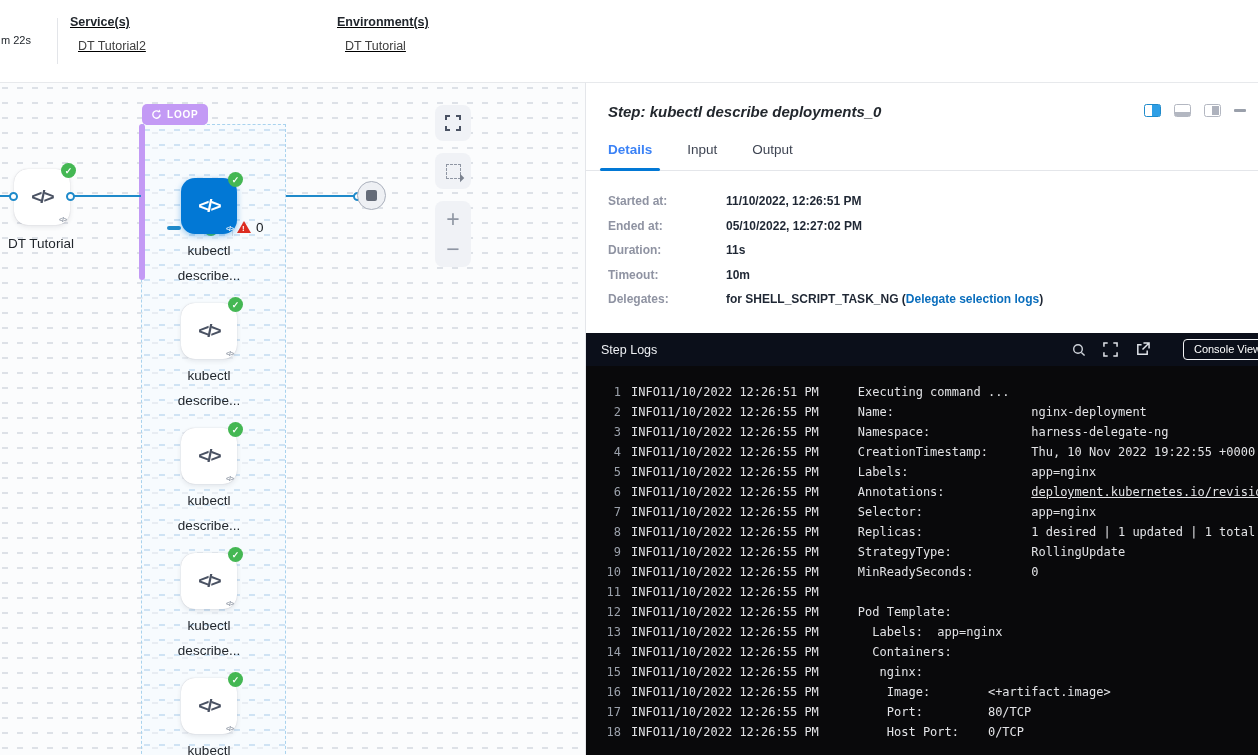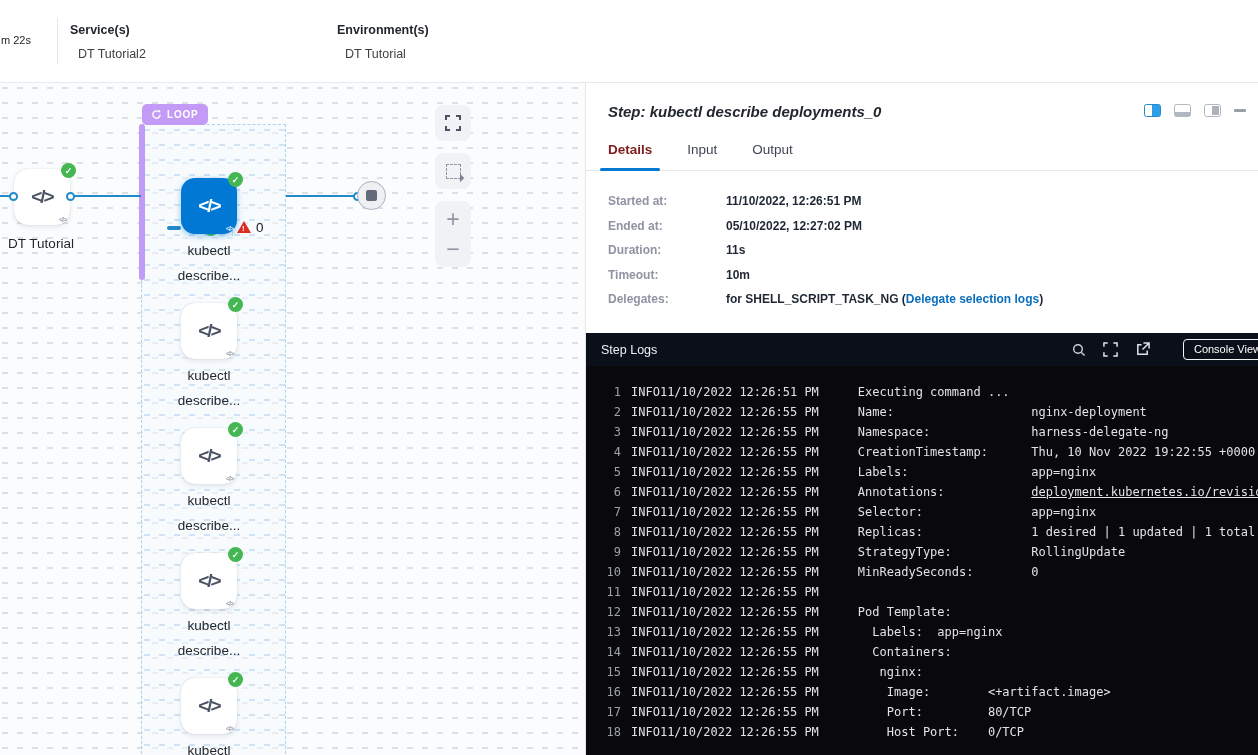--- a/index.html
+++ b/index.html
@@ -3,21 +3,21 @@
 <meta charset="utf-8">
 <style>
   html,body{margin:0;padding:0;}
   body{width:1258px;height:755px;overflow:hidden;font-family:"Liberation Sans",sans-serif;background:#fff;}
   .app{width:1258px;height:755px;display:flex;flex-direction:column;}
 
   
   .top-header{height:82px;background:#fff;position:relative;flex:none;}
   .hdr-duration{position:absolute;left:1px;top:34px;font-size:11px;color:#22272d;}
   .hdr-divider{position:absolute;left:57px;top:18px;width:1px;height:46px;background:#e3e5e9;}
-  .hdr-block{position:absolute;top:23px;}
+  .hdr-block{position:absolute;top:15px;text-decoration:underline;}
   .hdr-block.svc{left:70px;} .hdr-block.env{left:337px;}
   .hdr-label{font-size:12.5px;font-weight:bold;color:#22272d;margin-bottom:7px;}
   .hdr-link{font-size:12.5px;color:#404040;text-decoration:none;cursor:pointer;margin-left:8px;}
 
   
   .main{flex:1;display:flex;min-height:0;}
 
   
   .canvas{width:586px;flex:none;position:relative;overflow:hidden;box-sizing:border-box;
     border-top:1px solid #e7e9ec;border-right:1px solid #e4e6ea;background-color:#fbfcfd;
@@ -68,21 +68,21 @@
   .panel-title{font-size:15px;font-weight:bold;color:#22272d;font-style:italic;}
   .view-icons{position:absolute;right:12px;top:21px;display:flex;align-items:center;gap:13px;}
   .vic{width:17px;height:13px;border:1.5px solid #b3b7c1;border-radius:2.5px;background:#fff;position:relative;box-sizing:border-box;cursor:pointer;}
   .vic.active{border-color:#1f8aca;}
   .vic.active::after{content:"";position:absolute;right:0;top:0;bottom:0;width:55%;background:#2e9fe6;}
   .vic.bottom::after{content:"";position:absolute;left:0;right:0;bottom:0;height:4px;background:#b3b7c1;}
   .vic.right::after{content:"";position:absolute;right:1px;top:1px;bottom:1px;width:7px;background:#aeb2bd;}
   .vdash{width:12px;height:2.5px;background:#9aa0ab;border-radius:1px;cursor:pointer;}
   .tabs{display:flex;gap:35px;padding:0 22px;margin-top:21px;border-bottom:1px solid #e4e6ea;flex:none;}
   .tab{padding-bottom:13px;font-size:13.5px;color:#3f4553;position:relative;cursor:pointer;}
-  .tab.active{font-weight:bold;color:#7f1d1d;}
+  .tab.active{font-weight:bold;color:#3b82f6;}
   .tab.active::after{content:"";position:absolute;left:-8px;right:-8px;bottom:-1px;height:3px;background:#0278d5;border-radius:2px;}
   .details{padding:23px 22px 0;height:162px;box-sizing:border-box;flex:none;}
   .drow{display:flex;margin-bottom:9px;font-size:12px;line-height:15.5px;}
   .dlabel{width:118px;flex:none;color:#8f93a2;font-weight:bold;}
   .dvalue{color:#1f2734;font-weight:bold;}
   .dvalue a{color:#0a6ebd;text-decoration:none;cursor:pointer;}
 
   
   .logs-head{height:33px;background:#0b0f1a;display:flex;align-items:center;padding-left:15px;flex:none;position:relative;}
   .logs-title{font-size:12.5px;color:#eef0f4;}

